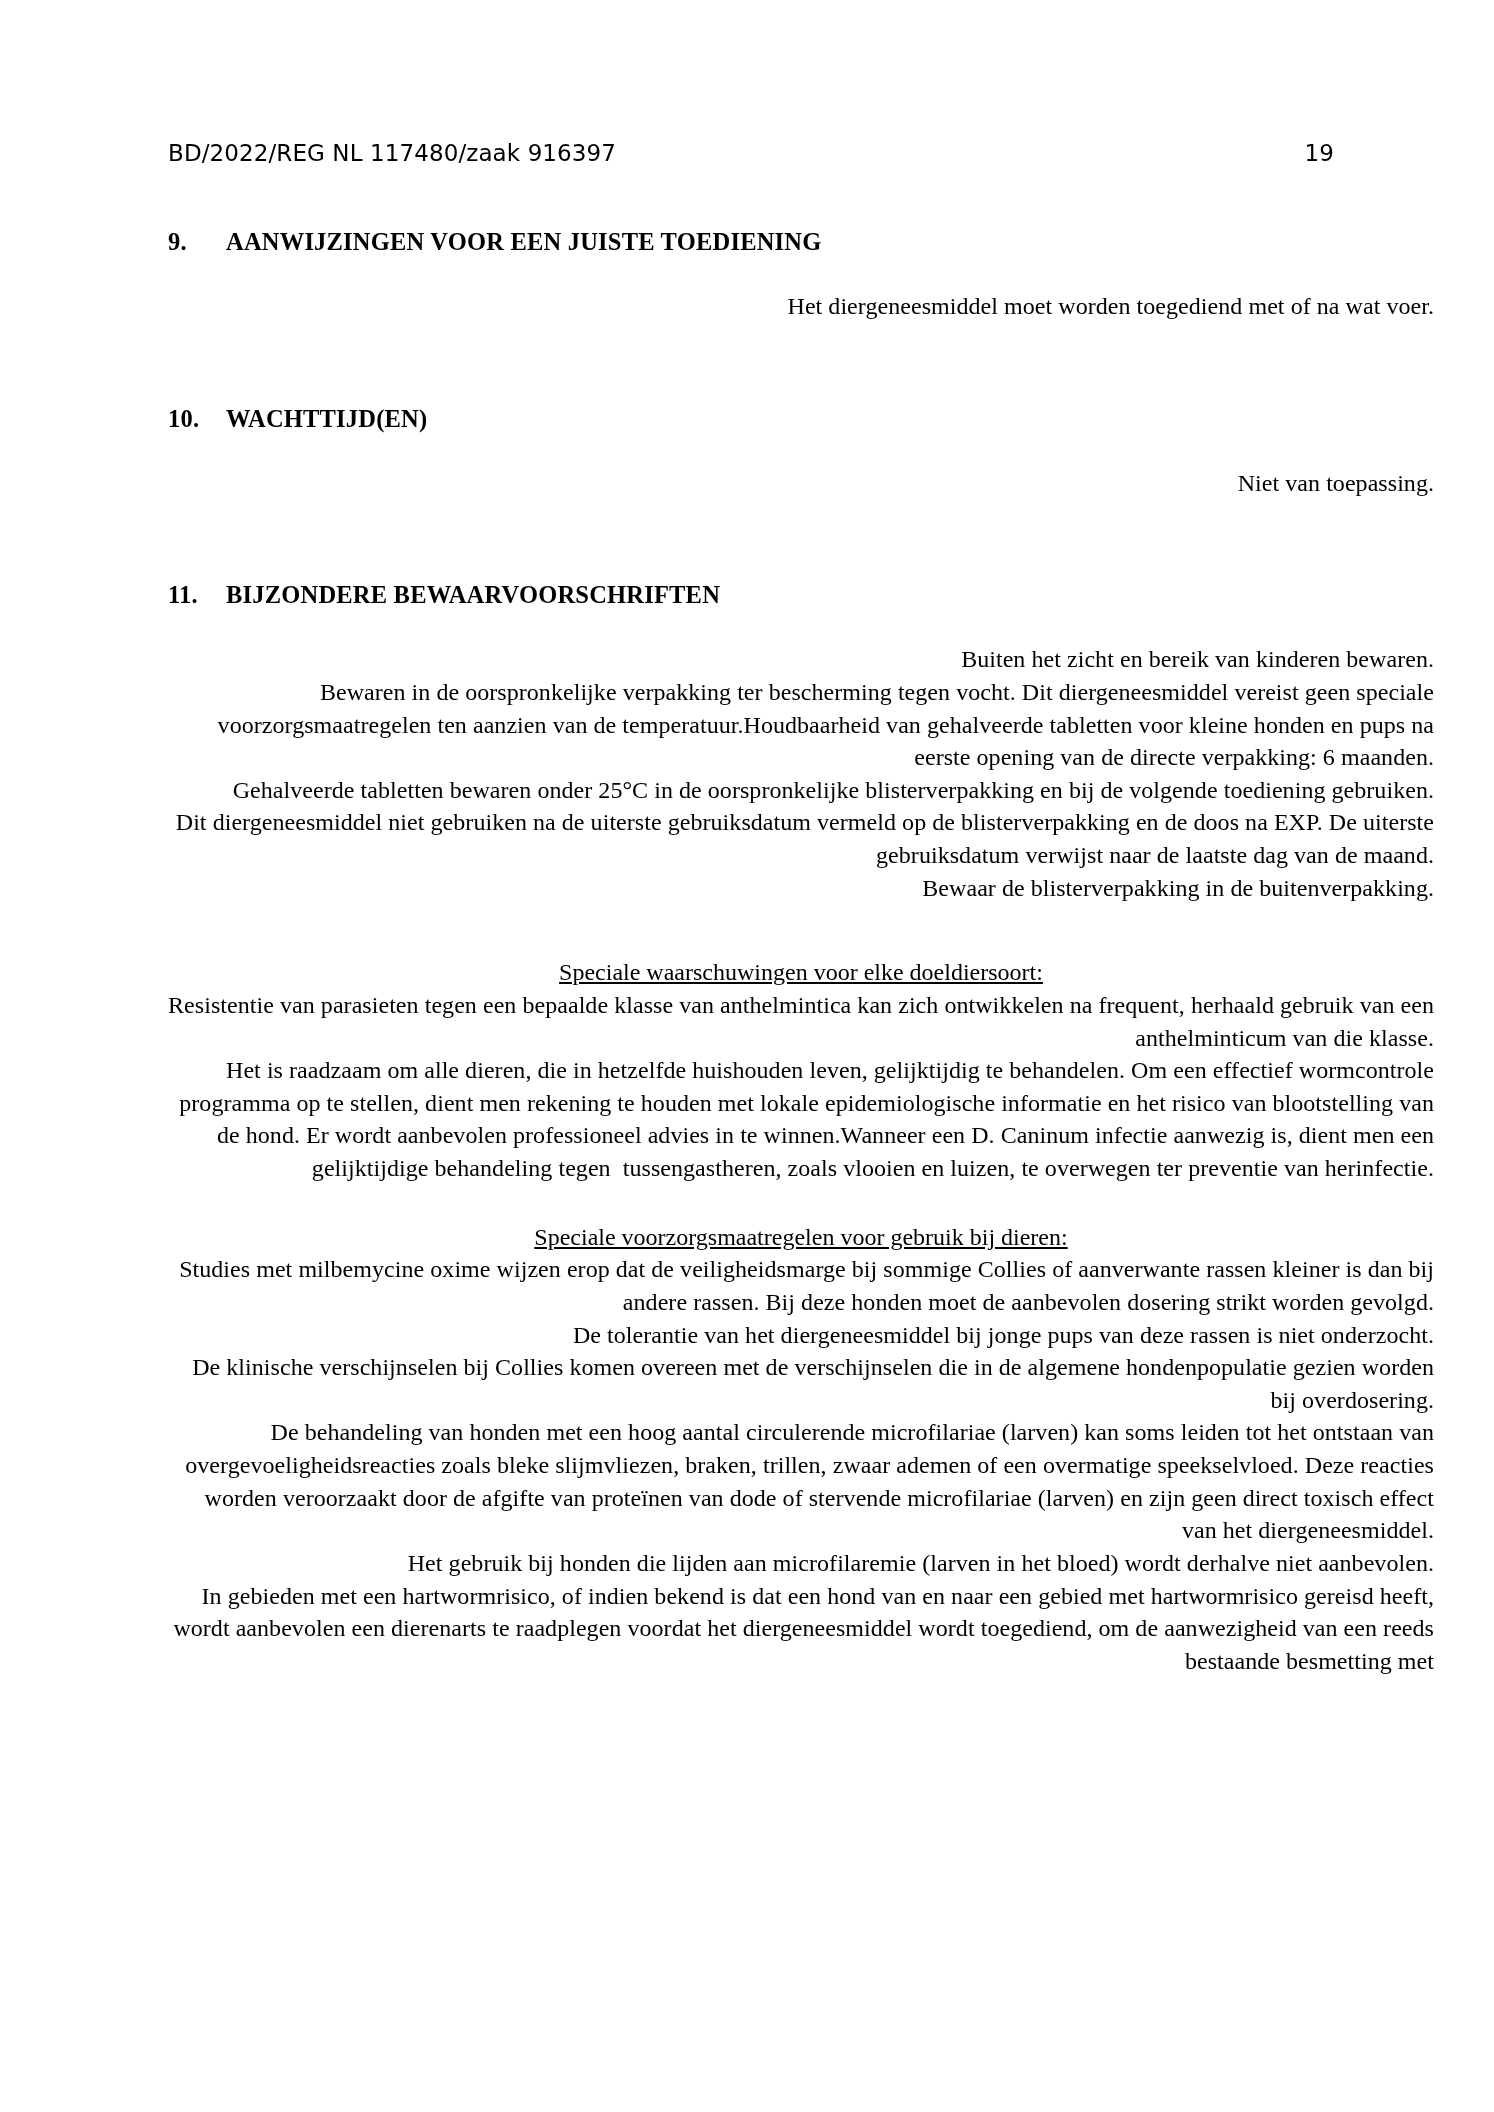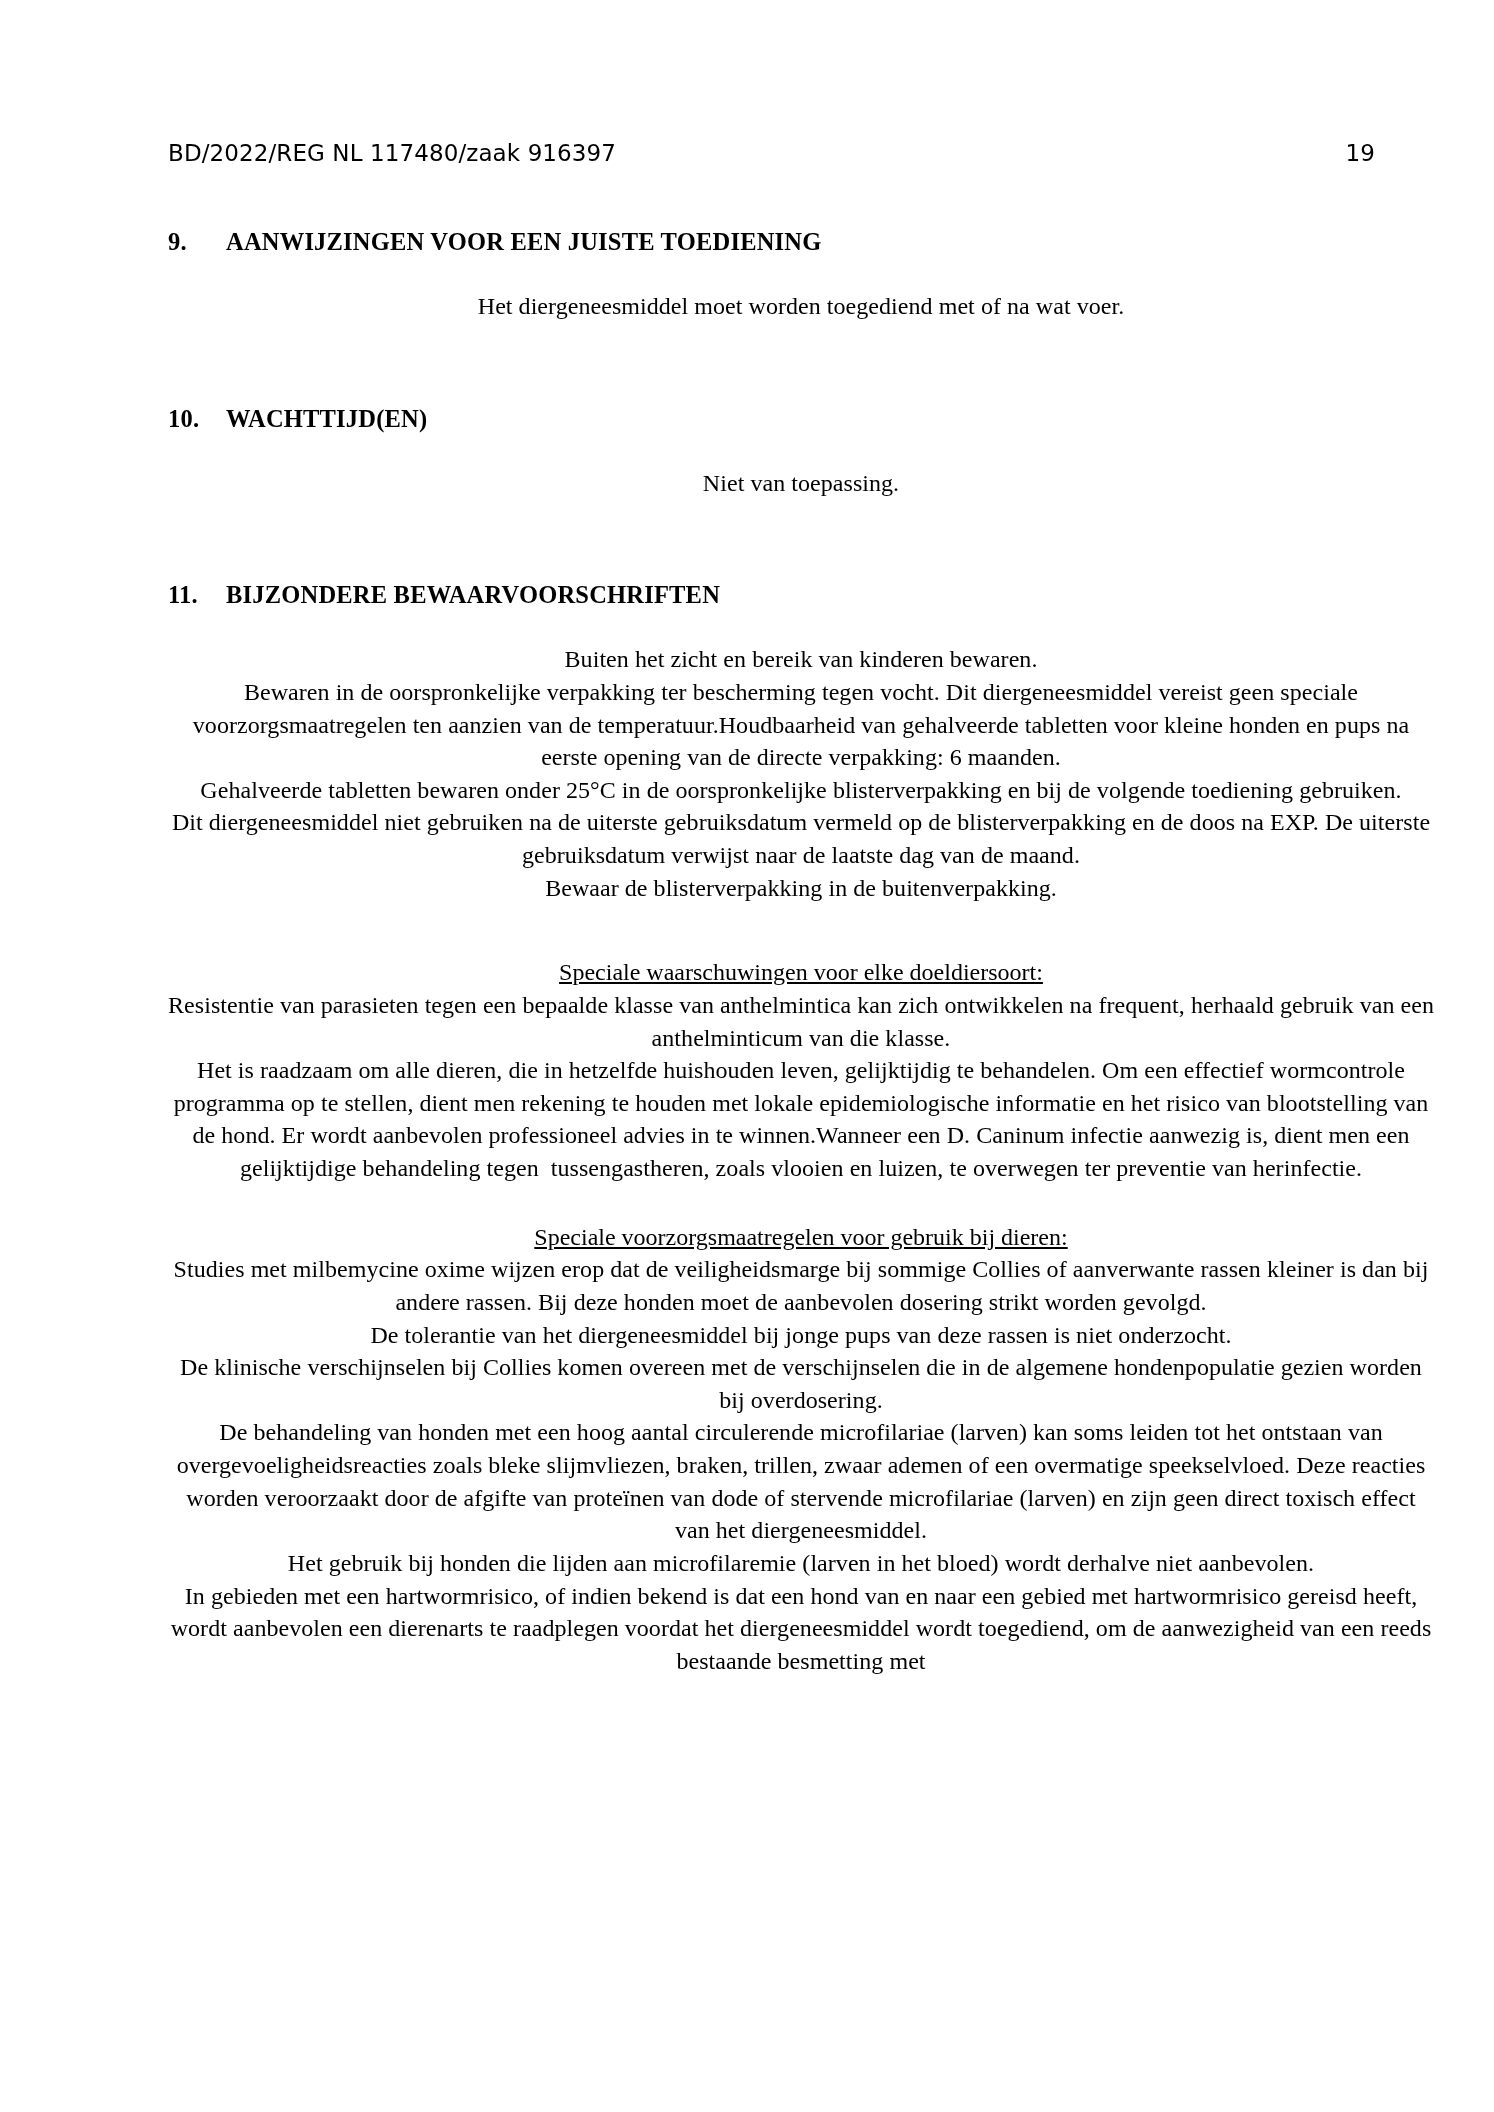--- a/index.html
+++ b/index.html
@@ -18,21 +18,21 @@
     position: relative;
     width: 1494px;
     min-height: 2112px;
     box-sizing: border-box;
     padding: 0;
   }
   .header {
     display: flex;
     justify-content: space-between;
     align-items: baseline;
-    padding: 0 74px 0 168px;
+    padding: 0 115px 0 168px;
     margin-top: 140px;
     font-family: "DejaVu Sans", sans-serif;
     font-size: 23px;
     letter-spacing: 0.1px;
   }
   .header .doc-ref {
     white-space: nowrap;
   }
   .header .page-number {
     white-space: nowrap;
@@ -57,21 +57,21 @@
     width: 58px;
     flex: 0 0 58px;
   }
   .heading .txt {
     flex: 1;
   }
   p.body {
     font-size: 24px;
     line-height: 1.36;
     margin: 0 0 0 0;
-    text-align: center;
+    text-align: right;
     letter-spacing: 0.05px;
   }
   .para-block {
     margin-bottom: 0;
   }
   .subhead {
     font-size: 24px;
     text-decoration: underline;
     line-height: 1.36;
     margin: 0;

